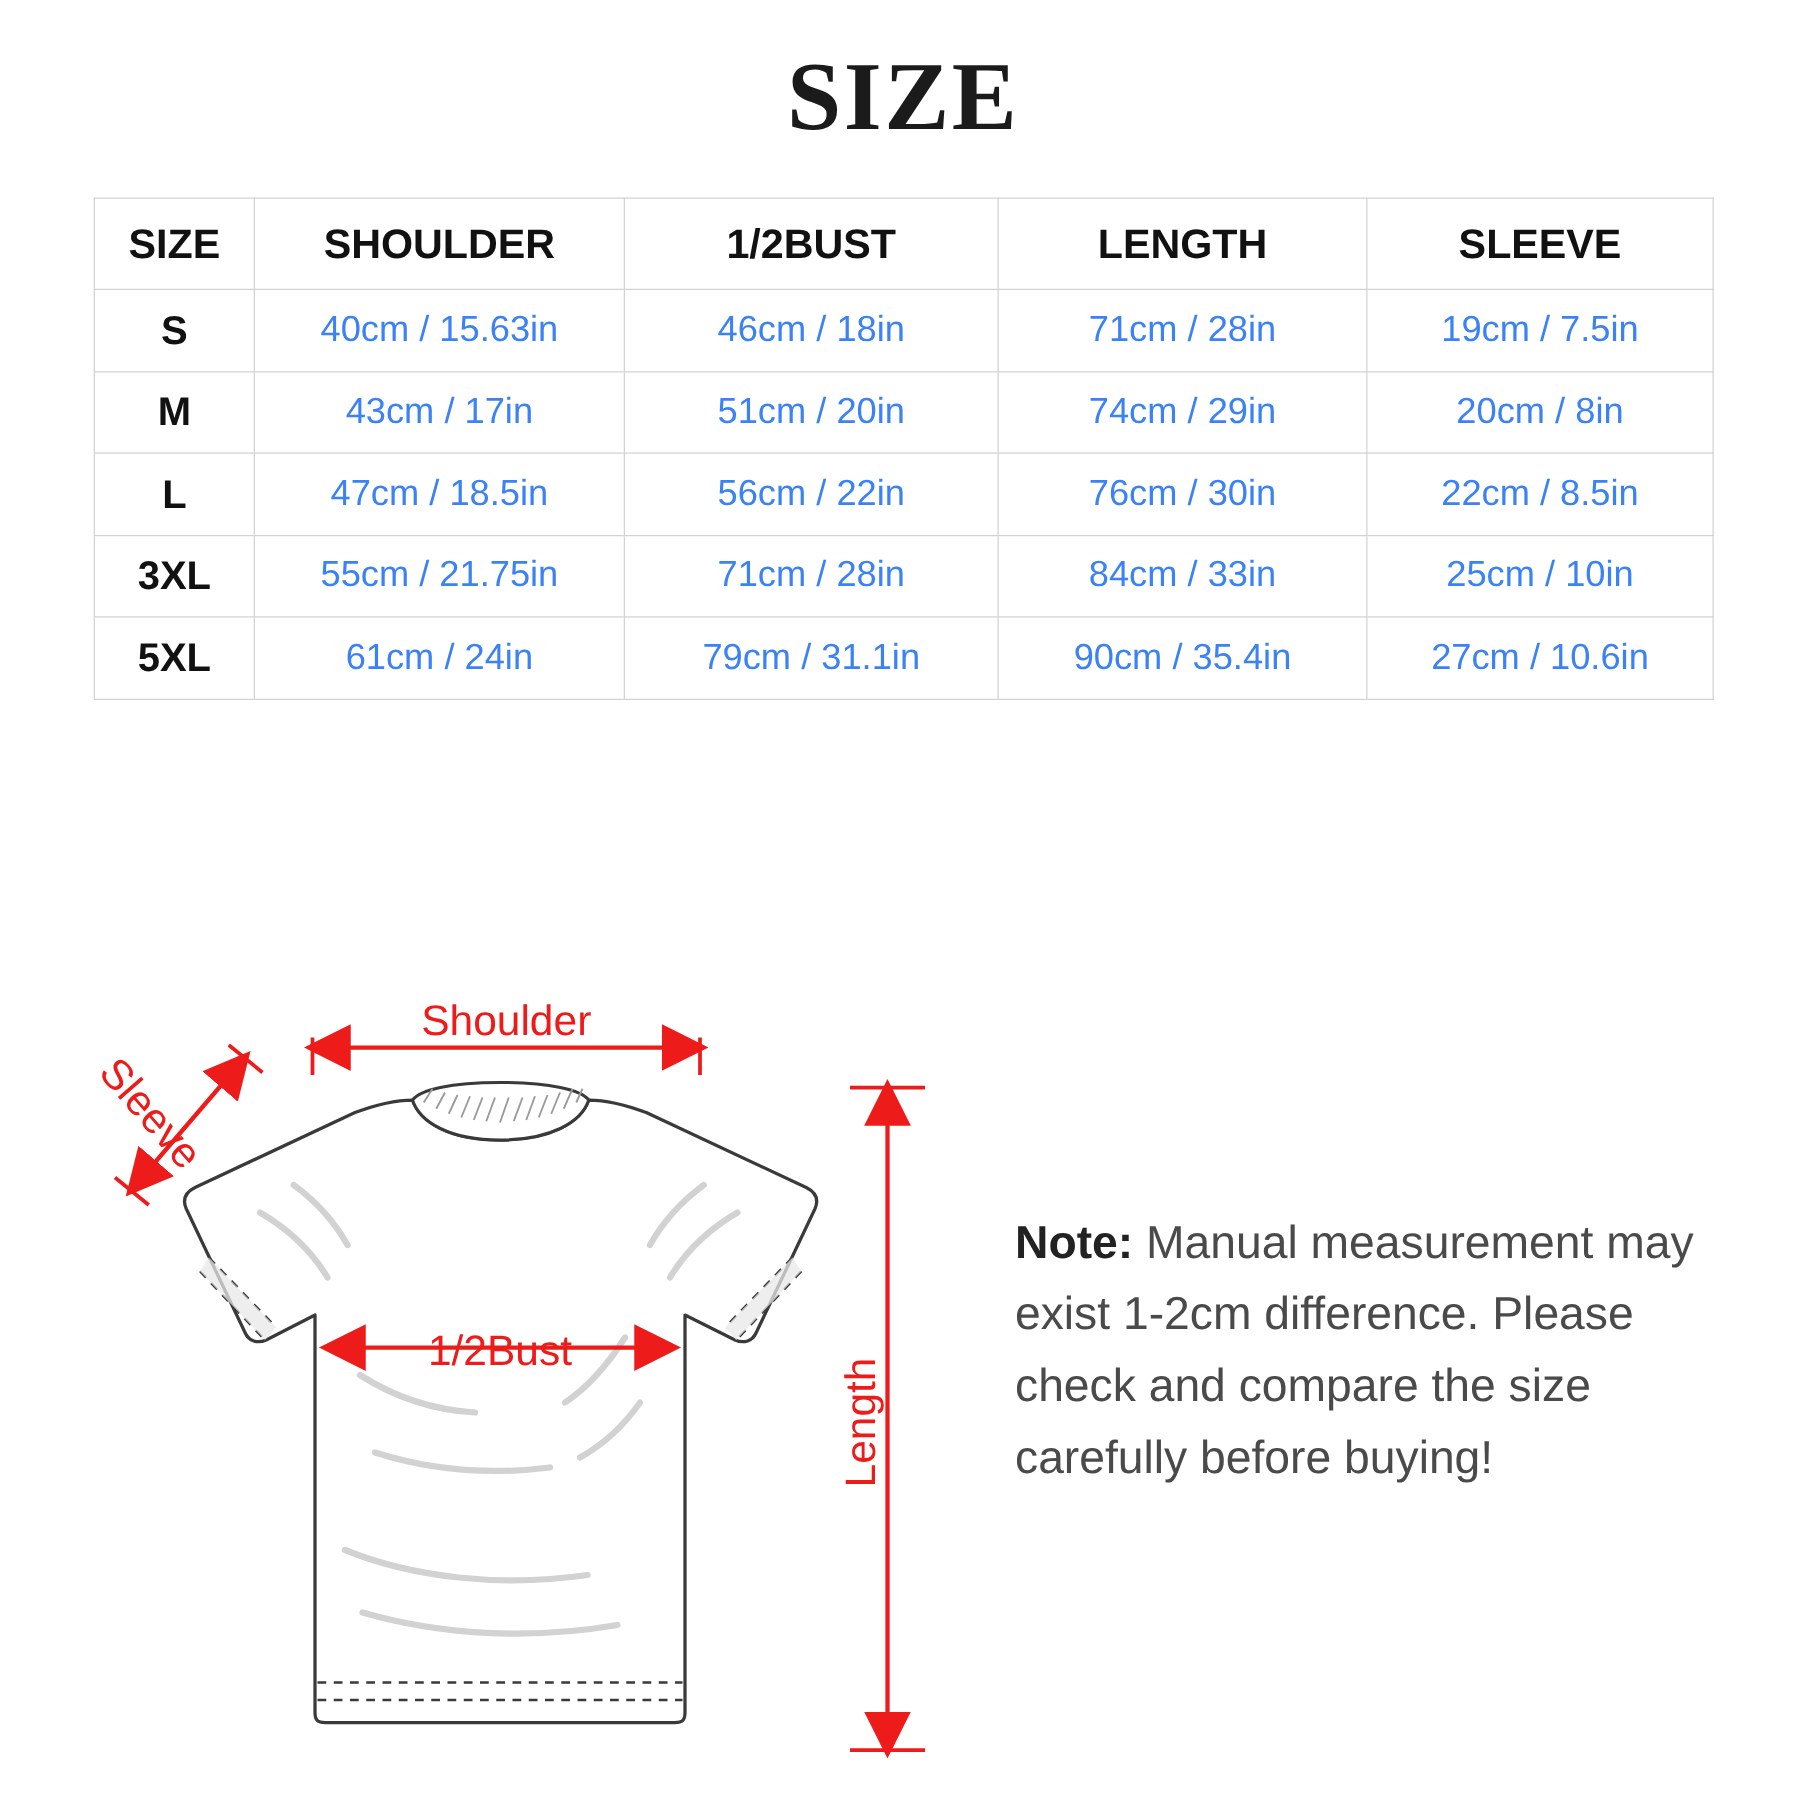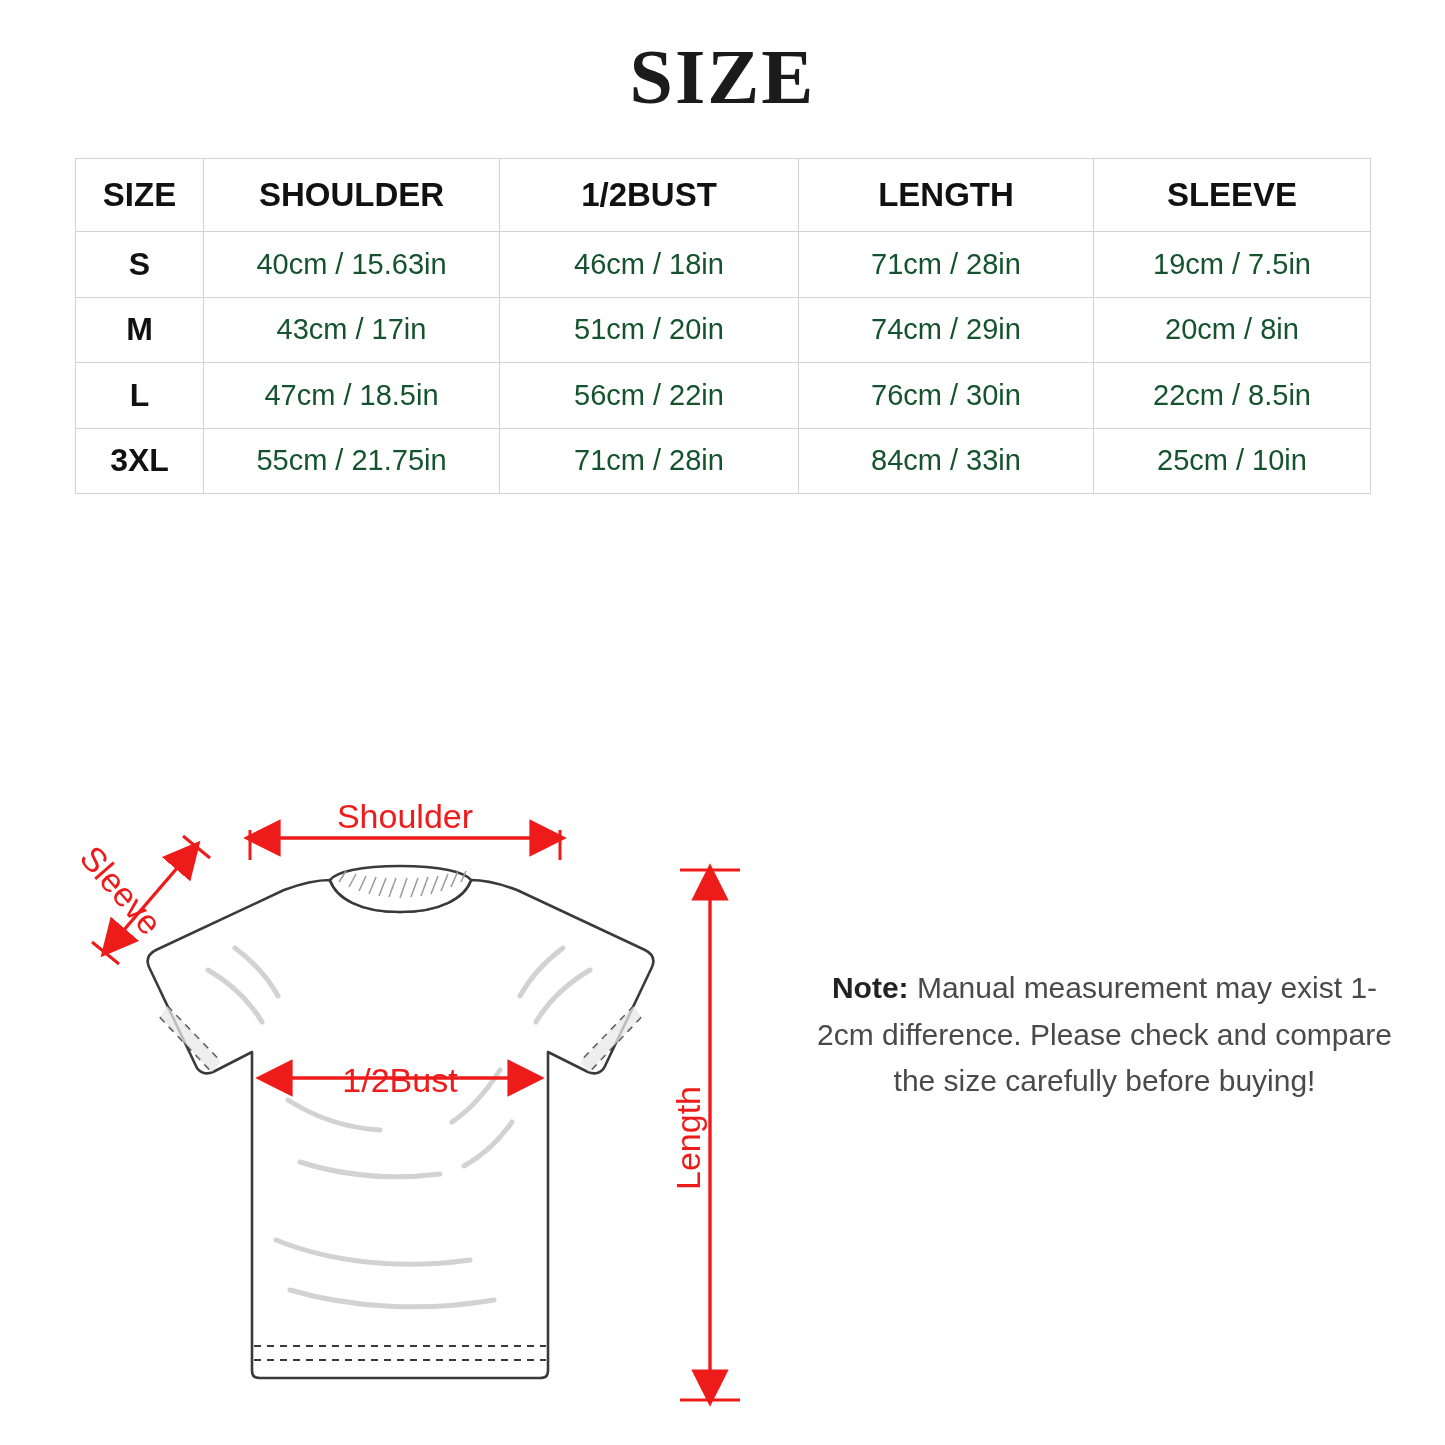--- a/index.html
+++ b/index.html
@@ -52,21 +52,21 @@
     color: #111;
     height: 72px;
   }
   #size-table tbody td.size-col {
     font-size: 32px;
     font-weight: bold;
     color: #111;
   }
   #size-table tbody td.val {
     font-size: 29px;
-    color: #14532d;
+    color: #3b82f6;
     font-weight: normal;
   }
   .col-size   { width: 128px; }
   .col-shoulder { width: 296px; }
   .col-bust   { width: 299px; }
   .col-length { width: 295px; }
   .col-sleeve { width: 277px; }
 
   
   #illustration {
@@ -77,24 +77,23 @@
     height: 675px;
   }
   #illustration svg { display: block; }
 
   
   #note-block {
     position: absolute;
     top: 965px;
     left: 812px;
     width: 585px;
-    font-size: 30px;
+    font-size: 37px;
     line-height: 1.55;
     color: #4a4a4a;
-    text-align: center;
   }
   #note-block .note-label {
     font-weight: bold;
     color: #222;
   }
 </style>
 </head>
 <body>
 
 <div id="size-title">SIZE</div>
@@ -137,20 +136,27 @@
       <td class="val">56cm / 22in</td>
       <td class="val">76cm / 30in</td>
       <td class="val">22cm / 8.5in</td>
     </tr>
     <tr>
       <td class="size-col">3XL</td>
       <td class="val">55cm / 21.75in</td>
       <td class="val">71cm / 28in</td>
       <td class="val">84cm / 33in</td>
       <td class="val">25cm / 10in</td>
+    </tr>
+    <tr>
+      <td class="size-col">5XL</td>
+      <td class="val">61cm / 24in</td>
+      <td class="val">79cm / 31.1in</td>
+      <td class="val">90cm / 35.4in</td>
+      <td class="val">27cm / 10.6in</td>
     </tr>
   </tbody>
 </table>
 
 <div id="illustration">
   <svg width="820" height="675" viewBox="0 0 820 675" xmlns="http://www.w3.org/2000/svg">
     <defs>
       <marker id="arrR" markerWidth="11" markerHeight="11" refX="9" refY="5.5" orient="auto">
         <path d="M0,0 L11,5.5 L0,11 z" fill="#ee1b1b"></path>
       </marker>

